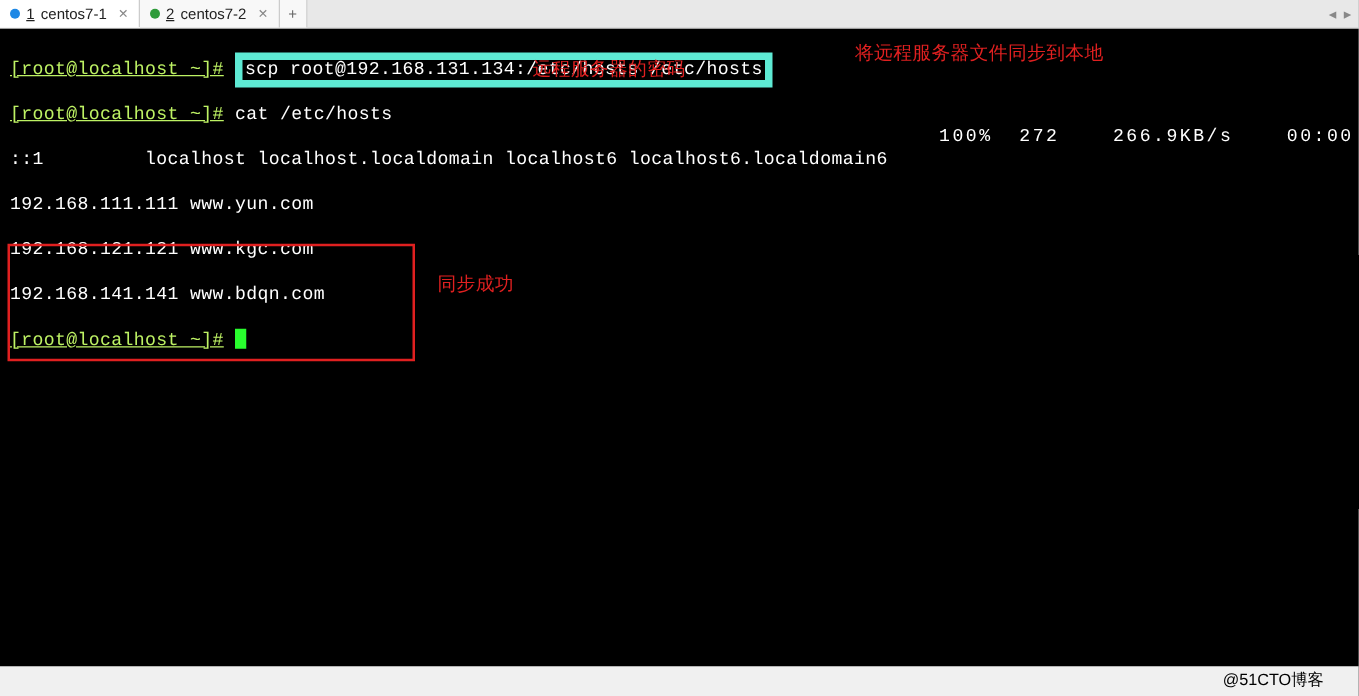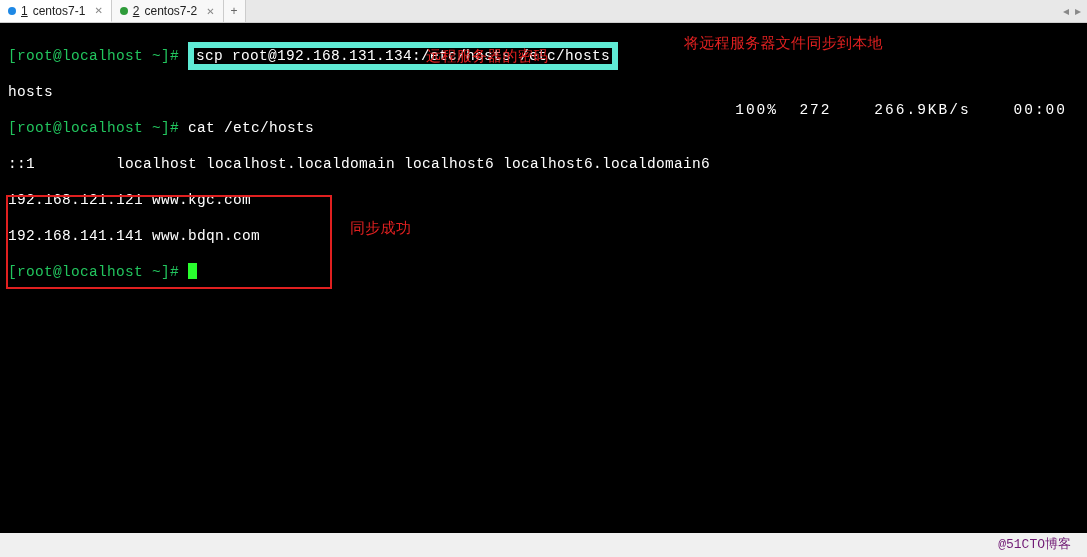--- a/index.html
+++ b/index.html
@@ -64,47 +64,47 @@
     height: 510px;
     padding: 6px 8px;
     font-size: 14.5px;
     line-height: 18px;
     letter-spacing: 0.3px;
     white-space: pre;
     position: relative;
     font-family: "Consolas", "Courier New", monospace;
   }
   .line { display: block; }
-  .prompt { color: #22c55e; }
+  .prompt { color: #bef264; text-decoration: underline; }
   .rbox { border: 6px solid #5eead4; padding: 0 2px; }
   .annot { color: #e02020; font-family: "Microsoft YaHei", sans-serif; font-size: 15px; position: absolute; }
-  .stats { position: absolute; right: 20px; top: 60px; letter-spacing: 2px; }
+  .stats { position: absolute; right: 4px; top: 60px; letter-spacing: 2px; }
   .cursor {
     display: inline-block;
     width: 9px;
     height: 16px;
     background: #29fd2e;
     vertical-align: middle;
     margin-bottom: 2px;
   }
   .hostbox {
     border: 2px solid #e02020;
     position: absolute;
     left: 6px;
     top: 172px;
     width: 326px;
     height: 94px;
     pointer-events: none;
   }
   .watermark {
     position: absolute;
-    right: 16px;
+    right: 28px;
     bottom: 4px;
-    color: #701a75;
-    font-family: Liberation Mono, monospace;
+    color: #000000;
+    font-family: Liberation Sans, sans-serif;
     font-size: 13px;
   }
 </style>
 </head>
 <body>
 
 <div class="tabbar">
   <div class="tab active">
     <span class="dot blue"></span>
     <span class="num">1</span>
@@ -119,23 +119,23 @@
   </div>
   <div class="tab-add">+</div>
   <div class="tabbar-nav">
     <span>◂</span>
     <span>▸</span>
   </div>
 </div>
 
 <div class="terminal">
 <span class="line"><span class="prompt">[root@localhost ~]#</span> <span class="rbox">scp root@192.168.131.134:/etc/hosts /etc/hosts</span></span>
-<span class="line">hosts</span>
 <span class="line"><span class="prompt">[root@localhost ~]#</span> <span>cat /etc/hosts</span></span>
 <span class="line">::1         localhost localhost.localdomain localhost6 localhost6.localdomain6</span>
+<span class="line">192.168.111.111 www.yun.com</span>
 <span class="line">192.168.121.121 www.kgc.com</span>
 <span class="line">192.168.141.141 www.bdqn.com</span>
 <span class="line"><span class="prompt">[root@localhost ~]#</span> <span class="cursor"></span></span>
 
   <div class="hostbox"></div>
 
   <div class="annot" style="left:684px; top:11px;font-family:Liberation Serif, serif;">将远程服务器文件同步到本地</div>
   <div class="annot" style="left:426px; top:24px;">远程服务器的密码</div>
   <div class="annot" style="left:350px; top:196px;text-align:right;">同步成功</div>
 

